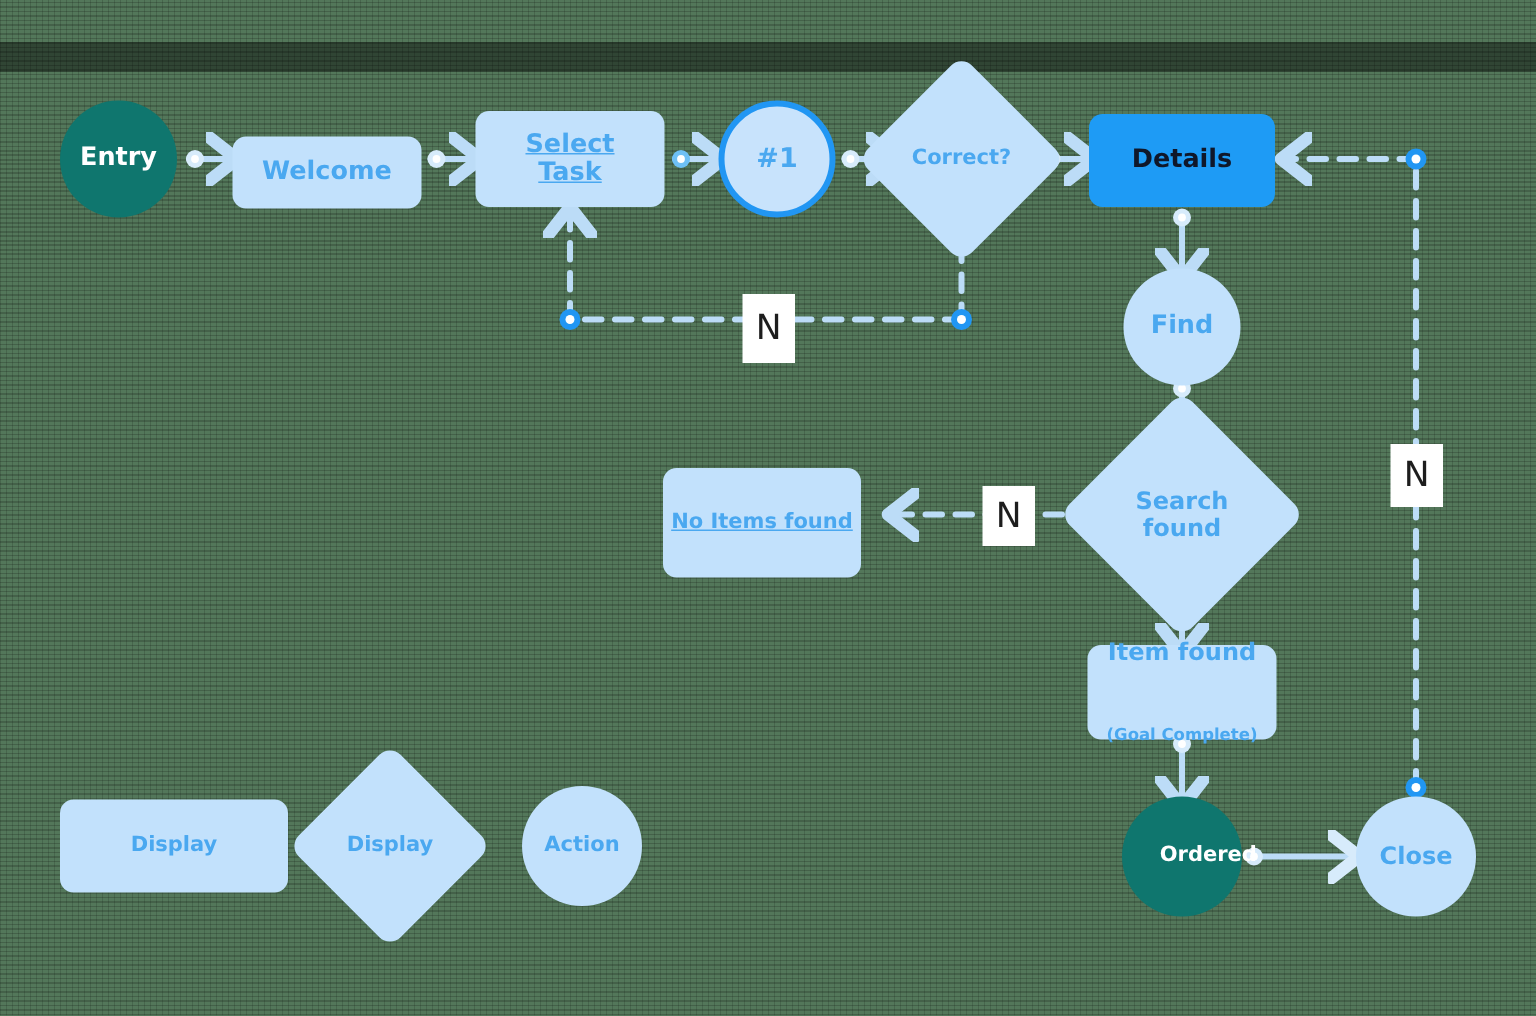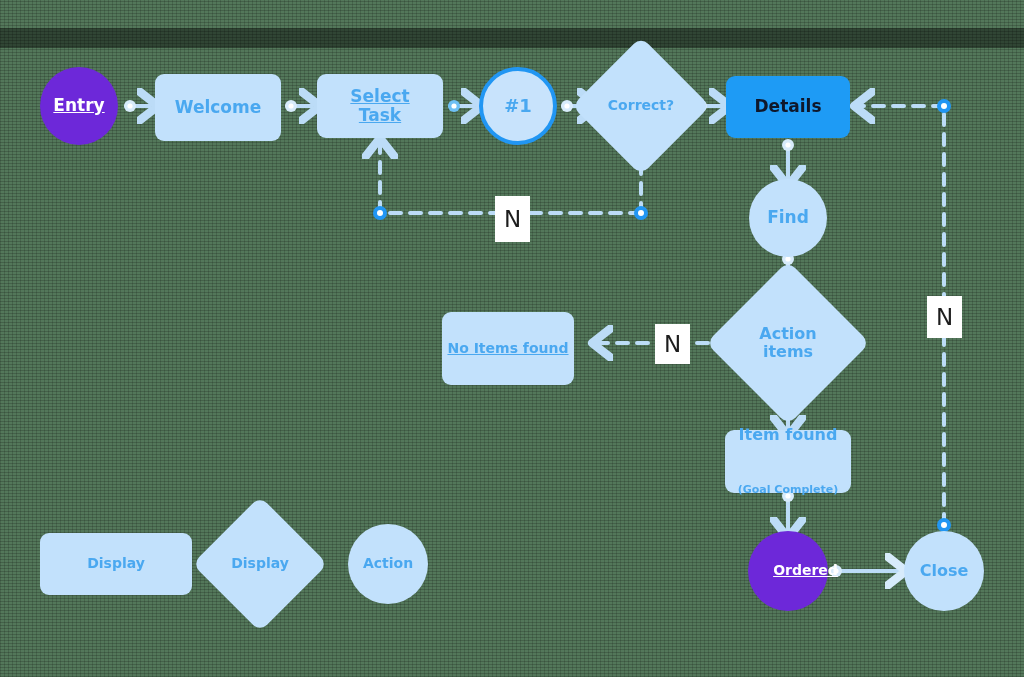--- a/index.html
+++ b/index.html
@@ -32,21 +32,21 @@
   }
   #svglayer{position:absolute;left:0;top:0;z-index:2;}
   .node{position:absolute;z-index:3;display:flex;align-items:center;justify-content:center;
         text-align:center;box-sizing:border-box;}
   .lbl{font-weight:bold;line-height:1.12;}
 
   
   .rect{background:#c2e1fc;border-radius:9px;color:#4aa8f0;}
   .rect.solid{background:#1e9bf5;color:#0f172a;}
   .circle{border-radius:50%;background:#c2e1fc;color:#4aa8f0;}
-  .circle.solid{background:#6d28d9;color:#ffffff;text-decoration:underline;}
+  .circle.solid{background:#0f766e;color:#ffffff;}
   .circle.ring{background:#c8e3fc;border:4px solid #2196f3;color:#4aa8f0;}
   .diamond-wrap{position:absolute;z-index:3;}
   .diamond-bg{position:absolute;inset:0;background:#c2e1fc;
               transform:rotate(45deg);border-radius:10px;}
   .diamond-txt{position:absolute;inset:0;display:flex;align-items:center;
                justify-content:center;color:#4aa8f0;font-weight:bold;
                line-height:1.12;text-align:center;}
 
   
   .chip{position:absolute;z-index:4;background:#ffffff;color:#1d1d1d;
@@ -144,21 +144,21 @@
         <circle cx="944" cy="106" r="3" fill="#ffffff"></circle>
       <circle cx="944" cy="525" r="7" fill="#2196f3"></circle>
         <circle cx="944" cy="525" r="3" fill="#ffffff"></circle>
     </g>
   </svg>
 
   <div class="node circle solid" style="left:40px;top:67px;width:78px;height:78px;">
     <span class="lbl s17">Entry</span>
   </div>
 
-  <div class="node rect" style="left:155px;top:74px;width:126px;height:67px;">
+  <div class="node rect" style="left:155px;top:91px;width:126px;height:48px;">
     <span class="lbl s17">Welcome</span>
   </div>
 
   <div class="node rect" style="left:317px;top:74px;width:126px;height:64px;">
     <span class="lbl s17" style="max-width:86px;text-decoration:underline;">Select Task</span>
   </div>
 
   <div class="node circle ring" style="left:479px;top:67px;width:78px;height:78px;">
     <span class="lbl s18">#1</span>
   </div>
@@ -171,21 +171,21 @@
   <div class="node rect solid" style="left:726px;top:76px;width:124px;height:62px;">
     <span class="lbl s17">Details</span>
   </div>
 
   <div class="node circle" style="left:749px;top:179px;width:78px;height:78px;">
     <span class="lbl s17">Find</span>
   </div>
 
   <div class="diamond-wrap" style="left:730px;top:285px;width:116px;height:116px;">
     <div class="diamond-bg"></div>
-    <div class="diamond-txt s16" style="padding:0 26px;">Action items</div>
+    <div class="diamond-txt s16" style="padding:0 26px;">Search found</div>
   </div>
 
   <div class="node rect" style="left:442px;top:312px;width:132px;height:73px;text-decoration:underline;">
     <span class="lbl s15">No Items found</span>
   </div>
 
   <div class="node rect" style="left:725px;top:430px;width:126px;height:63px;flex-direction:column;gap:40px;">
     <span class="lbl s16">Item found</span>
     <span class="lbl sub">(Goal Complete)</span>
   </div>

